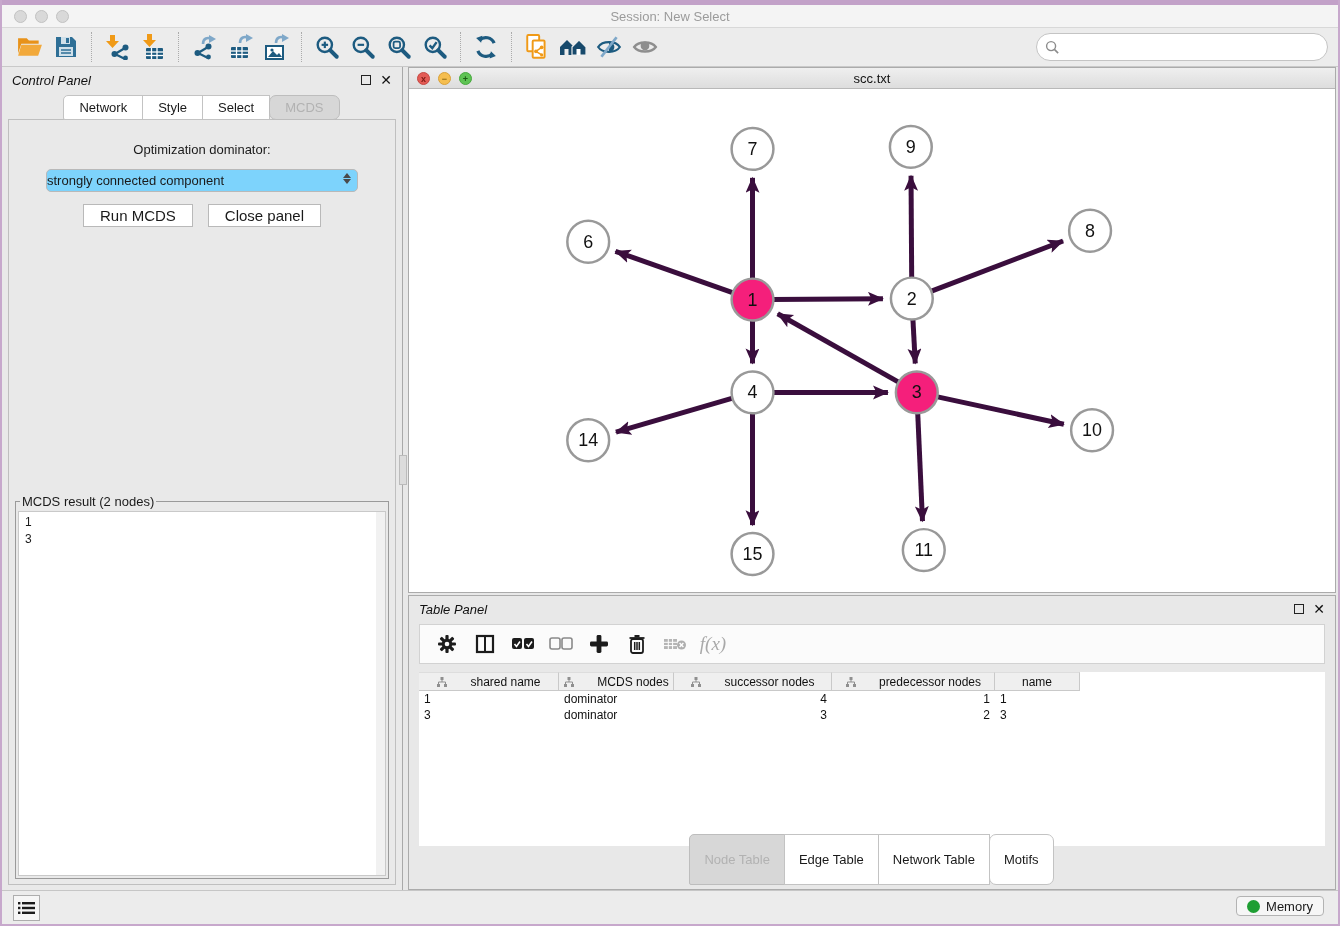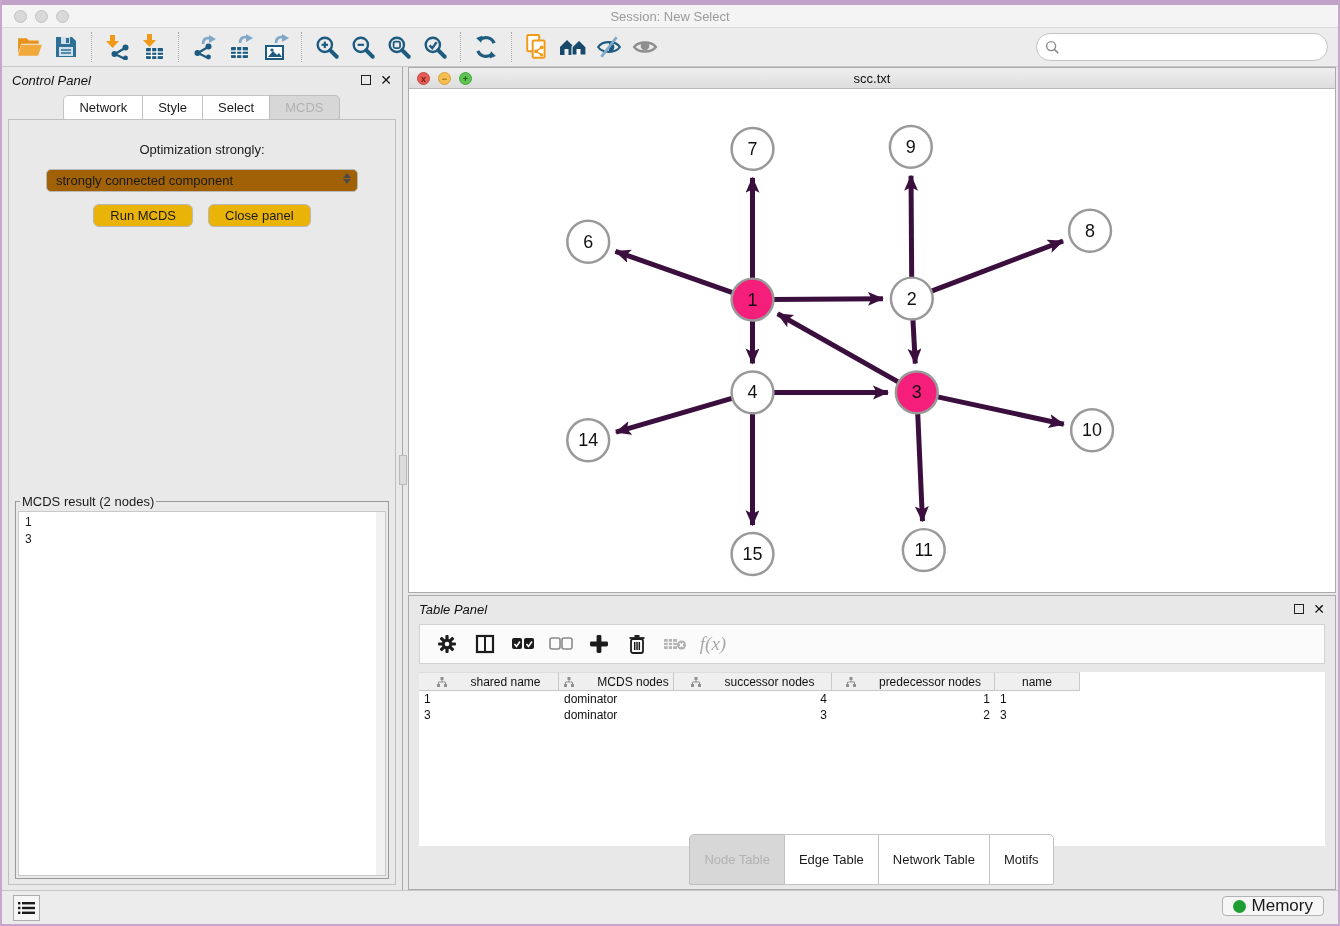--- a/index.html
+++ b/index.html
@@ -26,34 +26,34 @@
   .control-panel { position:absolute; left:0; top:67px; width:401px; bottom:34px; background:#E9E9E9;
                    border-right:1px solid #A9A9A9; }
   .panel-header { height:26px; display:flex; align-items:center; padding:0 10px;font-style:italic; }
   .panel-title { font-size:13px; color:#111; }
   .panel-controls { margin-left:auto; display:flex; align-items:center; gap:9px; }
   .float-ic { width:10px; height:10px; border:1.5px solid #222; display:inline-block; }
   .close-ic { font-weight:bold; font-size:14px; color:#111; line-height:10px; }
   .cp-tabs { position:absolute; left:0; right:0; top:28px; display:flex; justify-content:center; z-index:2; }
   .tab { background:#fff; border:1px solid #C3C3C3; padding:4px 15px; font-size:13px; margin-left:-1px; cursor:default; }
   .tab:first-child { border-top-left-radius:5px; border-bottom-left-radius:2px; }
-  .tab:last-child { border-top-right-radius:5px; border-bottom-right-radius:2px; }
+  .tab:last-child { border-top-right-radius:5px; border-bottom-right-radius:2px;border-radius:7px; }
   .tab.sel { background:#D7D7D7; color:#B2B2B2; border-color:#BDBDBD; }
   .cp-content { position:absolute; left:6px; right:6px; top:52px; bottom:5px; border:1px solid #BFBFBF;
                 background:#E9E9E9; }
   .opt-label { text-align:center; margin-top:22px; font-size:13px; }
-  .combo { position:relative; margin:12px auto 0; width:312px; height:23px; background:#a16207;
-           border:1px solid #B9B9B9; border-radius:5px; display:flex; align-items:center; padding-left:9px; font-size:13px; }
+  .combo { position:relative; margin:12px auto 0; width:312px; height:23px; background:#7dd3fc;
+           border:1px solid #B9B9B9; border-radius:5px; display:flex; align-items:center; font-size:13px; }
   .combo .stepper { position:absolute; right:6px; top:3px; display:flex; flex-direction:column; gap:1px; }
   .combo .stepper b { width:0; height:0; border-left:4px solid transparent; border-right:4px solid transparent; }
   .combo .stepper b.up { border-bottom:5px solid #4a4a4a; }
   .combo .stepper b.dn { border-top:5px solid #4a4a4a; }
   .btn-row { display:flex; justify-content:center; gap:15px; margin-top:12px; }
-  .push-btn { background:#eab308; border:1px solid #B9B9B9; border-radius:6px; height:23px; padding:0 16px;
-              font-size:13px; display:flex; align-items:center; cursor:default; }
+  .push-btn { background:#ffffff; border:1px solid #B9B9B9; border-radius:0; height:23px; padding:0 16px;
+              font-size:15px; display:flex; align-items:center; cursor:default; }
   .mcds-fieldset { position:absolute; left:6px; right:6px; top:374px; bottom:5px; border:1px solid #9A9A9A;
                    padding:2px; }
   .mcds-fieldset legend { font-size:13px; padding:0 2px; margin-left:2px; }
   .result-box { position:relative; width:100%; height:100%; background:#fff; border:1px solid #C9C9C9;
                 font-size:12px; line-height:17px; padding:2px 0 0 6px; white-space:pre; overflow:hidden; }
   .result-scroll { position:absolute; right:0; top:0; bottom:0; width:9px; background:#F1F1F1; }
   .divider-grip { position:absolute; left:397px; top:455px; width:8px; height:30px; background:#DCDCDC;
                   border:1px solid #BBB; z-index:3; }
   
   .net-window { position:absolute; left:406px; top:67px; right:2px; height:526px; background:#fff;
@@ -83,21 +83,21 @@
   .tr { display:flex; height:16px; }
   .td { font-size:12px; padding:0 5px; line-height:16px; color:#111; }
   .tp-tabs { position:absolute; bottom:4px; left:0; right:0; display:flex; justify-content:center; }
   .tp-tabs .tab { padding:17px 14px; }
   
   .statusbar { position:absolute; left:0; bottom:0; right:0; height:34px; background:#ECECEC;
                border-top:1px solid #C6C6C6; }
   .list-btn { position:absolute; left:11px; top:4px; width:27px; height:26px; background:#F6F6F6;
               border:1px solid #ADADAD; display:flex; align-items:center; justify-content:center; }
   .memory-btn { position:absolute; right:14px; top:5px; height:20px; background:#F6F6F6; border:1px solid #B3B3B3;
-                border-radius:4px; display:flex; align-items:center; gap:6px; padding:0 10px; font-size:17px; }
+                border-radius:4px; display:flex; align-items:center; gap:6px; padding:0 10px; font-size:13px; }
   .mem-dot { width:13px; height:13px; border-radius:50%; background:#1E9E33; }
 </style>
 </head>
 <body>
 
 <div class="window">
   <div class="top-strip"></div>
 
   <div class="titlebar">
     <span class="tl-dot"></span>
@@ -268,21 +268,21 @@
         <span class="close-ic">✕</span>
       </span>
     </div>
     <div class="cp-tabs" id="cp-tabs">
         <div class="tab">Network</div>
         <div class="tab">Style</div>
         <div class="tab">Select</div>
         <div class="tab sel">MCDS</div>
       </div>
     <div class="cp-content">
-      <div class="opt-label">Optimization strongly:</div>
+      <div class="opt-label">Optimization dominator:</div>
       <div class="combo">
         <span>strongly connected component</span>
         <span class="stepper">
             <b class="up"></b>
             <b class="dn"></b>
           </span>
       </div>
       <div class="btn-row">
         <div class="push-btn">Run MCDS</div>
         <div class="push-btn">Close panel</div>

